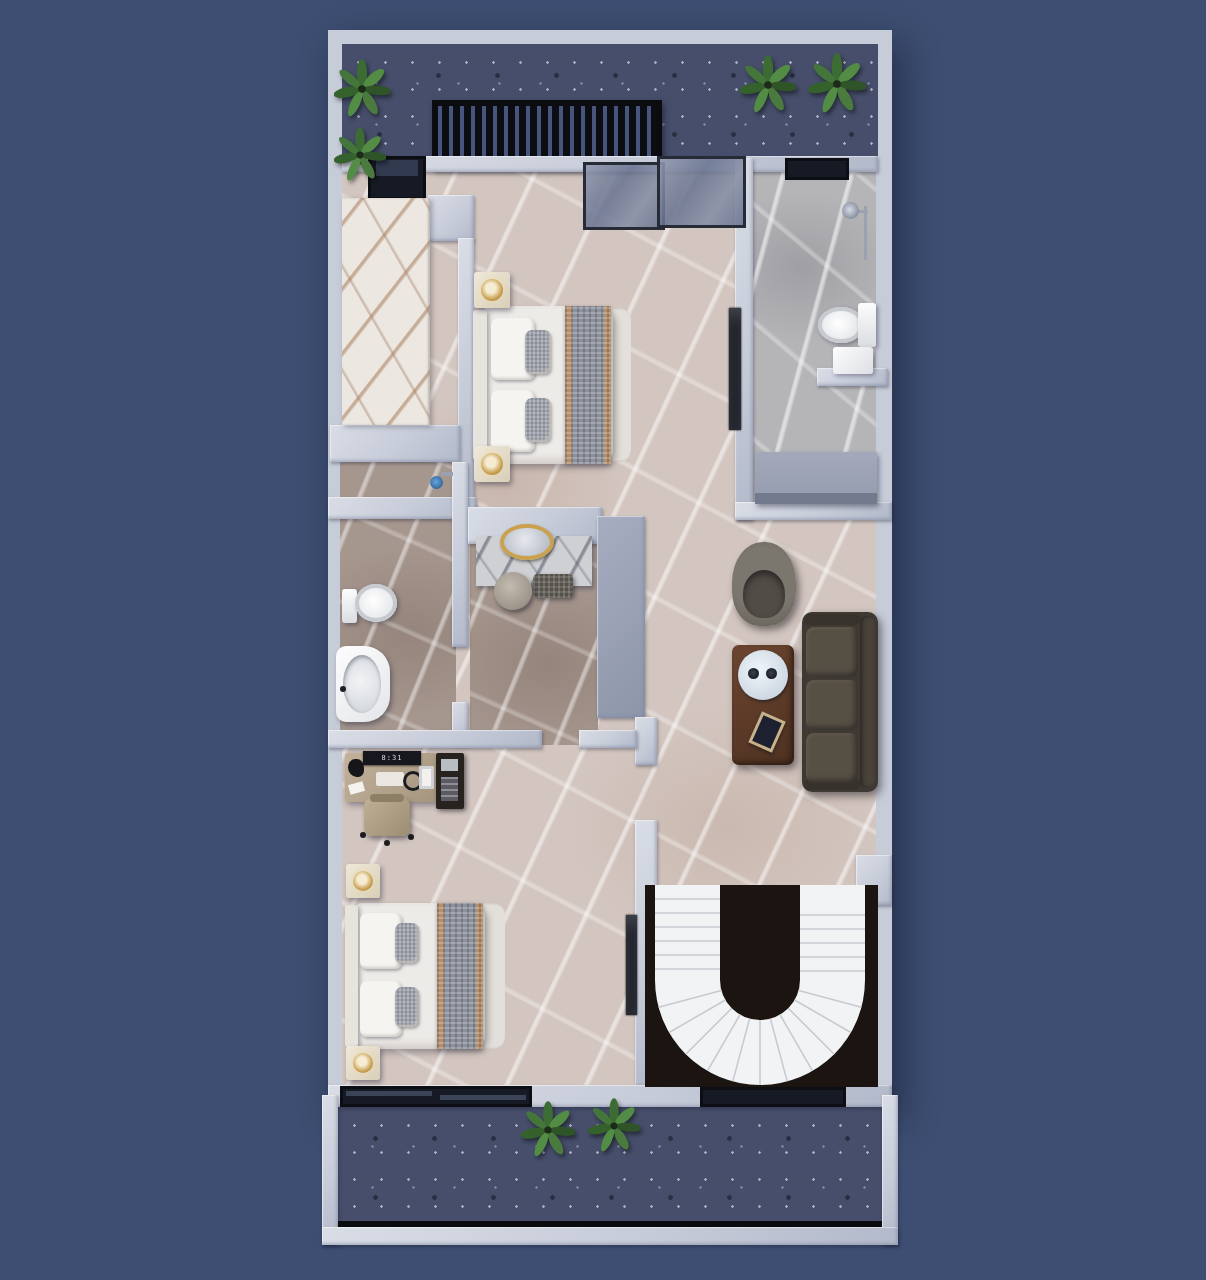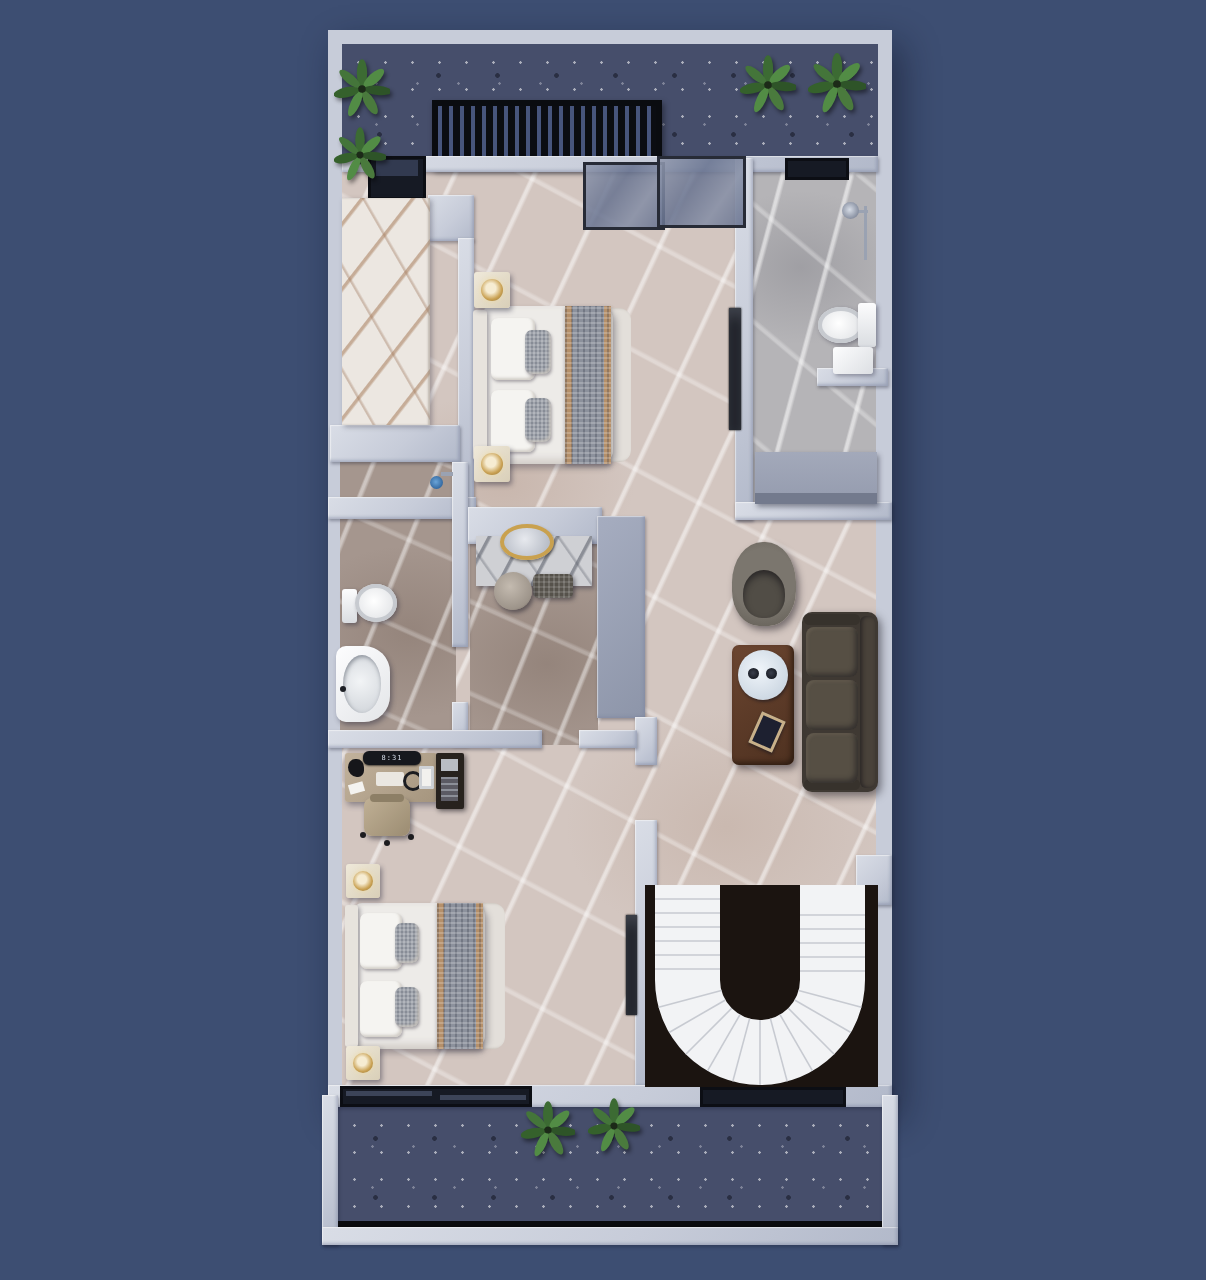--- a/index.html
+++ b/index.html
@@ -80,21 +80,21 @@
   .toilet-bowl{position:absolute;background:radial-gradient(circle at 45% 45%,#ffffff,#dfe1e4 80%);border-radius:50%;
       box-shadow:2px 2px 4px rgba(40,40,60,.4), inset 0 0 0 4px rgba(190,194,200,.8);}
   .toilet-tank{position:absolute;background:linear-gradient(#fcfcfd,#dadde1);border-radius:3px;box-shadow:2px 2px 4px rgba(40,40,60,.45);}
   .white-box{position:absolute;background:linear-gradient(135deg,#fdfdfe,#dcdfe3);border-radius:3px;box-shadow:2px 2px 4px rgba(40,40,60,.4);}
   .sink-ped{position:absolute;background:linear-gradient(135deg,#fdfdfe,#e3e5e8);border-radius:10px 26px 26px 10px;
       box-shadow:2px 3px 5px rgba(40,40,60,.45);}
   .sink-ped .basin{position:absolute;background:radial-gradient(circle at 45% 45%,#f2f4f6,#d3d7dc 85%);border-radius:50%;box-shadow:inset 1px 2px 4px rgba(120,126,136,.8);}
   .counter{position:absolute;background:linear-gradient(#a3a9ba,#949bae);box-shadow:2px 3px 5px rgba(35,38,55,.45);}
   .counter .edge{position:absolute;left:0;right:0;bottom:0;height:11px;background:#737a8d;}
   .desk{position:absolute;background:linear-gradient(135deg,#c2b29c,#a5957e);border-radius:3px;box-shadow:2px 3px 6px rgba(40,40,60,.45);}
-  .monitor{position:absolute;background:#16181d;border-radius:6px;display:flex;align-items:center;justify-content:center;
+  .monitor{position:absolute;background:#16181d;border-radius:0;display:flex;align-items:center;justify-content:center;
       box-shadow:0 1px 2px rgba(0,0,0,.6);}
   .monitor span{font-family:"DejaVu Sans Mono",monospace;font-size:7px;line-height:7px;color:#d8dfeb;letter-spacing:1px;}
   .shelf-unit{position:absolute;background:#27221e;border-radius:2px;box-shadow:2px 2px 5px rgba(20,18,25,.6);}
   .chair-seat{position:absolute;background:linear-gradient(135deg,#c0b095,#9b8c72);border-radius:8px;box-shadow:2px 3px 5px rgba(30,28,40,.5);}
   .wheel{position:absolute;width:6px;height:6px;border-radius:50%;background:#1c1c1f;}
   .stool{position:absolute;border-radius:50%;background:radial-gradient(circle at 42% 38%,#c4bbb0,#9d948a 70%,#5d564e 100%);box-shadow:2px 3px 4px rgba(30,28,40,.5);}
   .bench{position:absolute;background:#56524b;background-image:repeating-linear-gradient(90deg,rgba(255,255,255,.15) 0 2px,transparent 2px 5px),repeating-linear-gradient(0deg,rgba(255,255,255,.12) 0 2px,transparent 2px 5px);border-radius:5px;box-shadow:2px 2px 4px rgba(30,28,40,.5);}
   .mirror{position:absolute;border-radius:50%;background:radial-gradient(circle at 45% 40%,#e7e9ee,#b9bec8 80%);border:4px solid #c9a14f;box-shadow:1px 2px 3px rgba(40,35,30,.5);}
   .chrome{position:absolute;background:#9aa2b2;}
   .plant{position:absolute;filter:drop-shadow(2px 3px 2px rgba(0,0,0,.45));}

